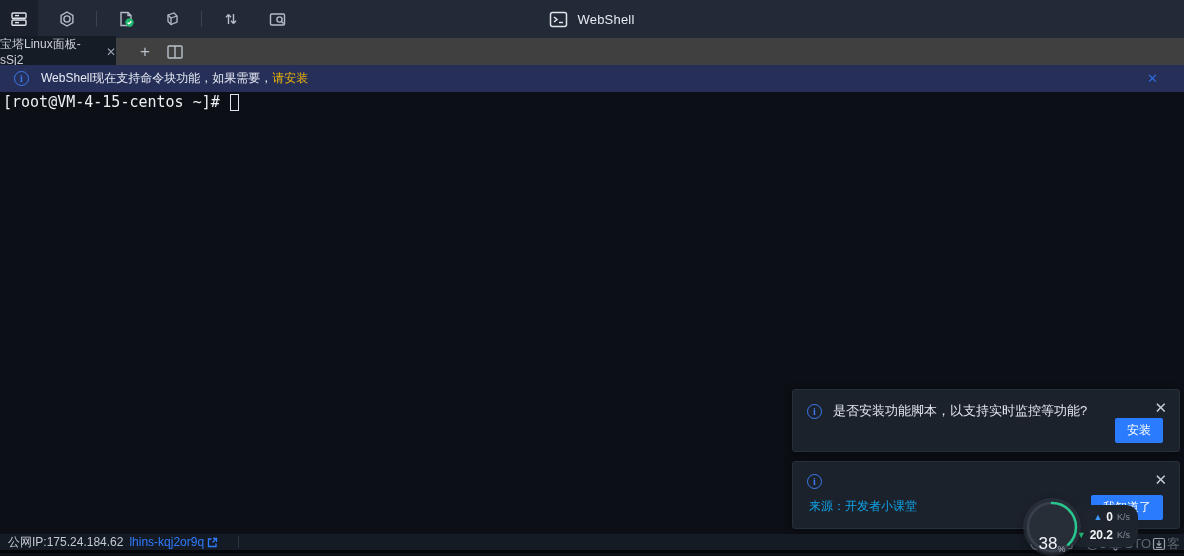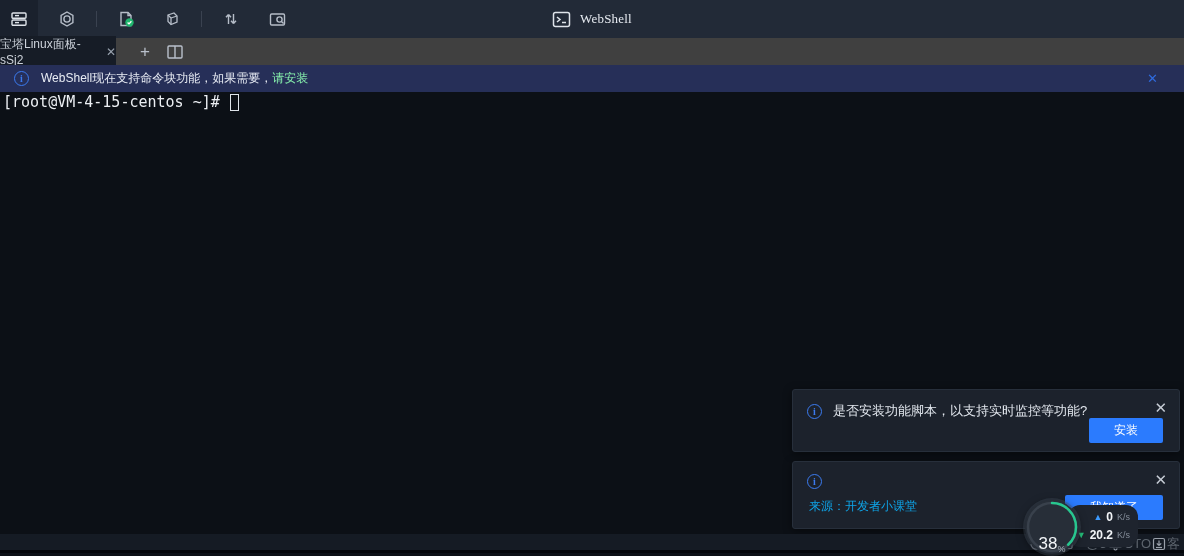--- a/index.html
+++ b/index.html
@@ -5,49 +5,49 @@
   * { margin:0; padding:0; box-sizing:border-box; }
   html,body { width:1184px; height:556px; overflow:hidden; }
   body { font-family:"Liberation Sans","DejaVu Sans",sans-serif; background:#0c1016; color:#dfe4ea; }
   .app { position:relative; width:1184px; height:556px; background:#0c1016; overflow:hidden; }
 
   
   .topbar { position:absolute; left:0; top:0; width:1184px; height:38px; background:#222a37; display:flex; align-items:center; }
   .tool-tile { width:38px; height:38px; background:#1a212d; display:flex; align-items:center; justify-content:center; cursor:pointer; }
   .tool-btn { width:34px; height:38px; display:flex; align-items:center; justify-content:center; cursor:pointer; margin-left:12px; }
   .tool-div { width:1px; height:16px; background:#3a4250; margin-left:12px; }
-  .topbar-center { position:absolute; left:0; right:0; top:0; height:38px; display:flex; align-items:center; justify-content:center; gap:9px; pointer-events:none;font-family:Liberation Serif, serif; }
+  .topbar-center { position:absolute; left:0; right:0; top:0; height:38px; display:flex; align-items:center; justify-content:center; gap:9px; pointer-events:none; }
   .topbar-title { font-size:13px; color:#e7ebf1; letter-spacing:.2px; }
 
   
   .tabbar { position:absolute; left:0; top:38px; width:1184px; height:27px; background:#404040; display:flex; align-items:center; }
   .tab { width:116px; background:#161c26; display:flex; align-items:center; justify-content:center; gap:7px; font-size:12px; color:#ccd2da; cursor:pointer; }
   .tab-close { color:#98a1ad; font-size:12px; line-height:1; cursor:pointer; }
   .tab-action { width:30px; display:flex; align-items:center; justify-content:center; color:#aeb6c2; cursor:pointer; }
   .tab-plus { font-size:17px; margin-left:14px; color:#b9c0cb; }
 
   
   .banner { position:absolute; left:0; top:65px; width:1184px; height:27px; background:#262f58; display:flex; align-items:center; font-size:12px; color:#e8ecf4; }
   .banner .info-ic { margin:0 12px 0 14px; }
-  .banner-link { cursor:pointer; color:#86efac; }
+  .banner-link { cursor:pointer; color:#eab308; }
   .banner-close { position:absolute; right:26px; top:0; height:27px; display:flex; align-items:center; color:#2f6bdf; font-size:13px; cursor:pointer; }
 
   
   .terminal { position:absolute; left:0; top:92px; width:1184px; height:442px; background:#0c1016; }
   .prompt { position:absolute; left:3px; top:1px; font-family:"DejaVu Sans Mono","Liberation Mono",monospace; font-size:15px; color:#eceff3; white-space:pre; display:flex; align-items:flex-end; }
   .cursor { display:inline-block; width:9px; height:17px; border:1px solid #dfe4ea; margin-left:1px; vertical-align:middle; }
 
   
   .toast { position:absolute; left:792px; width:388px; background:#1c222c; border:1px solid #272f3b; border-radius:3px; box-shadow:0 2px 10px rgba(0,0,0,.45); }
   .toast-1 { top:389px; height:63px; }
   .toast-2 { top:461px; height:68px; }
   .toast-head { display:flex; align-items:center; padding:12px 14px 0 14px; font-size:13px; color:#e2e7ee; }
   .toast-head .info-ic { margin-right:11px; flex:0 0 auto; }
   .toast-close { position:absolute; right:12px; top:9px; font-size:15px; color:#c6ccd5; cursor:pointer; }
-  .toast-btn { position:absolute; right:16px; bottom:8px; background:#2b7bfe; color:#fff; font-size:12px; border:none; border-radius:2px; padding:4px 25px; cursor:pointer; }
+  .toast-btn { position:absolute; right:16px; bottom:8px; background:#2b7bfe; color:#fff; font-size:12px; border:none; border-radius:2px; padding:4px 12px; cursor:pointer; }
   .toast-source { position:absolute; left:16px; bottom:13px; font-size:12px; color:#0ea5e9; }
 
   .info-ic { width:15px; height:15px; border:1px solid #3b7bf0; border-radius:50%; color:#3b7bf0; display:inline-flex; align-items:center; justify-content:center; font-size:10px; font-weight:bold; font-family:"Liberation Serif",serif; flex:0 0 auto; }
 
   
   .netpill { position:absolute; left:1068px; top:505px; width:70px; height:42px; background:#1e242e; border-radius:12px; z-index:5; padding:3px 8px 0 12px; }
   .net-row { display:flex; align-items:center; justify-content:flex-end; gap:4px; height:18px; }
   .net-arrow { font-size:9px; line-height:1; }
   .net-up { color:#3d9bff; }
   .net-down { color:#27c77f; }
@@ -221,20 +221,36 @@
       <circle cx="27" cy="27" r="24" fill="none" stroke="#39414c" stroke-width="2.5"></circle>
       <circle cx="27" cy="27" r="24" fill="none" stroke="#27c78f" stroke-width="2.5" stroke-linecap="round" transform="rotate(-90 27 27)" stroke-dasharray="57.3 150.8"></circle>
     </svg>
     <div class="gauge-label">
       <span>38</span>
         <span class="gauge-pct">%</span>
     </div>
   </div>
 
   <div class="statusbar">
+    <div class="status-left">
+      <span>公网IP:175.24.184.62</span>
+      <span class="status-link">
+        <span>lhins-kqj2or9q</span>
+        <span>
+          <svg width="11" height="11" viewBox="0 0 11 11">
+              <g fill="none" stroke="#2e7bff" stroke-width="1.3">
+                <path d="M4.5 2 H1.5 V9.5 H9 V6.5"></path>
+                <path d="M6 1.5 H9.5 V5"></path>
+                <path d="M9.5 1.5 L5.5 5.5"></path>
+              </g>
+            </svg>
+        </span>
+      </span>
+      <span class="status-div"></span>
+    </div>
     <div class="status-right">
       <span class="sb-ic">
         <svg width="15" height="13" viewBox="0 0 15 13">
             <g fill="none" stroke="#8a919c" stroke-width="1.2">
               <path d="M2 7 a5 5 0 1 0 1.5 -3.5 L2 5"></path>
               <path d="M2 2 v3 h3"></path>
               <path d="M7.5 4.5 v3 l2 1"></path>
             </g>
           </svg>
       </span>

